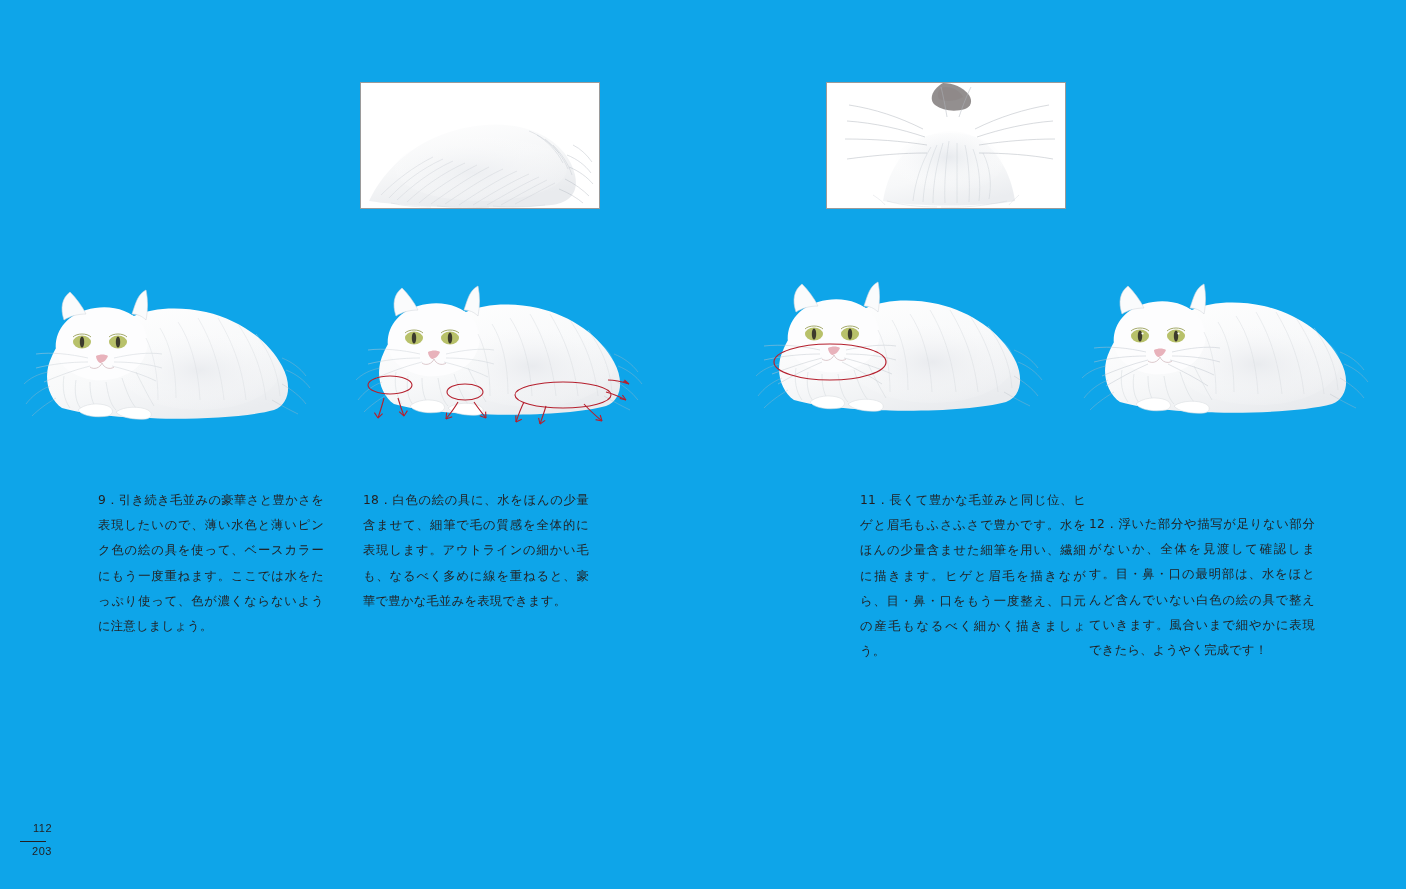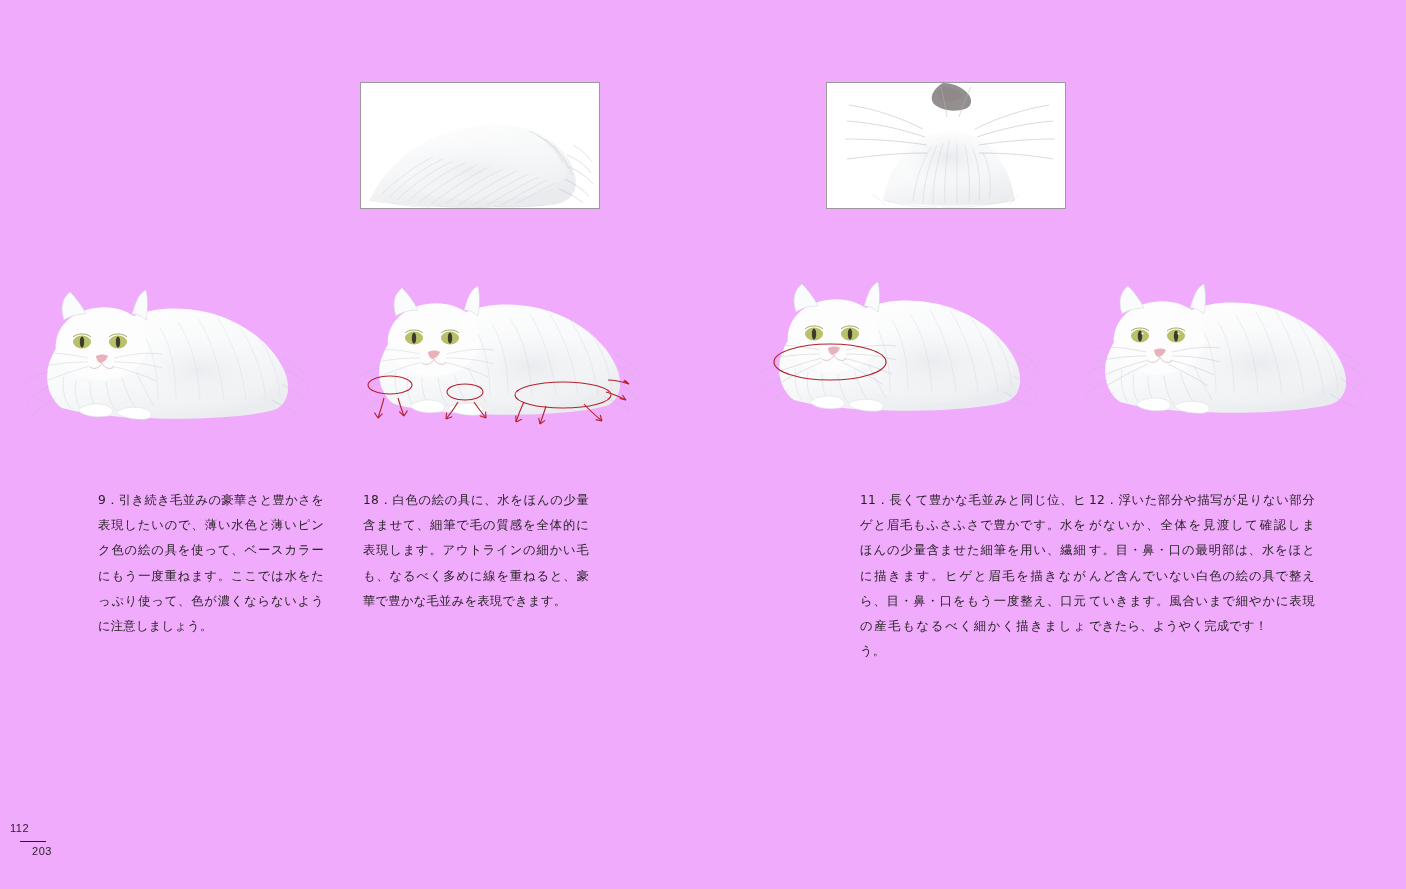--- a/index.html
+++ b/index.html
@@ -12,21 +12,21 @@
     height: 889px;
     position: relative;
     font-family: "Liberation Sans", sans-serif;
     color: #231f20;
     overflow: hidden;
   }
 
   .page {
     position: absolute;
     inset: 0;
-    background: #f0abfc;
+    background: #0ea5e9;
   }
 
   
   .detail-frame {
     position: absolute;
     border: 1px solid #9a9a9a;
     background: #ffffff;
     overflow: hidden;
   }
   .detail-frame .fur-canvas { position: absolute; inset: 0; }
@@ -44,21 +44,21 @@
     line-height: 2.05;
     letter-spacing: 0.02em;
     color: #231f20;
     text-align: justify;
     font-family: "DejaVu Sans", "Liberation Sans", sans-serif;
   }
 
   
   .folio {
     position: absolute;
-    left: 10px;
+    left: 33px;
     font-size: 11px;
     color: #231f20;
     font-family: "Liberation Sans", sans-serif;
     letter-spacing: 0.05em;
   }
   .folio-rule {
     position: absolute;
     left: 20px;
     width: 26px;
     height: 1px;
@@ -501,19 +501,19 @@
       <path d="M94,154 C102,148 118,148 126,152 C131,155 130,160 124,161 C110,162 98,159 94,154 Z" fill="#ffffff" stroke="#dbdfe3" stroke-width="0.6"></path>
     </svg>
   </div>
 
   <div class="caption" style="left:98px; top:488px; width:226px;">9．引き続き毛並みの豪華さと豊かさを表現したいので、薄い水色と薄いピンク色の絵の具を使って、ベースカラーにもう一度重ねます。ここでは水をたっぷり使って、色が濃くならないように注意しましょう。</div>
 
   <div class="caption" style="left:363px; top:488px; width:226px;">18．白色の絵の具に、水をほんの少量含ませて、細筆で毛の質感を全体的に表現します。アウトラインの細かい毛も、なるべく多めに線を重ねると、豪華で豊かな毛並みを表現できます。</div>
 
   <div class="caption" style="left:824px; top:488px; width:226px;margin-left:36px;">11．長くて豊かな毛並みと同じ位、ヒゲと眉毛もふさふさで豊かです。水をほんの少量含ませた細筆を用い、繊細に描きます。ヒゲと眉毛を描きながら、目・鼻・口をもう一度整え、口元の産毛もなるべく細かく描きましょう。</div>
 
-  <div class="caption" style="left:1089px; top:488px; width:226px;">12．浮いた部分や描写が足りない部分がないか、全体を見渡して確認します。目・鼻・口の最明部は、水をほとんど含んでいない白色の絵の具で整えていきます。風合いまで細やかに表現できたら、ようやく完成です！</div>
+  <div class="caption" style="left:1089px; top:512px; width:226px;">12．浮いた部分や描写が足りない部分がないか、全体を見渡して確認します。目・鼻・口の最明部は、水をほとんど含んでいない白色の絵の具で整えていきます。風合いまで細やかに表現できたら、ようやく完成です！</div>
 
   <div class="folio" style="top:822px;">112</div>
   <div class="folio-rule" style="top:841px;"></div>
   <div class="folio" style="top:845px; left:32px;">203</div>
 
 </div>
 
 </body></html>

